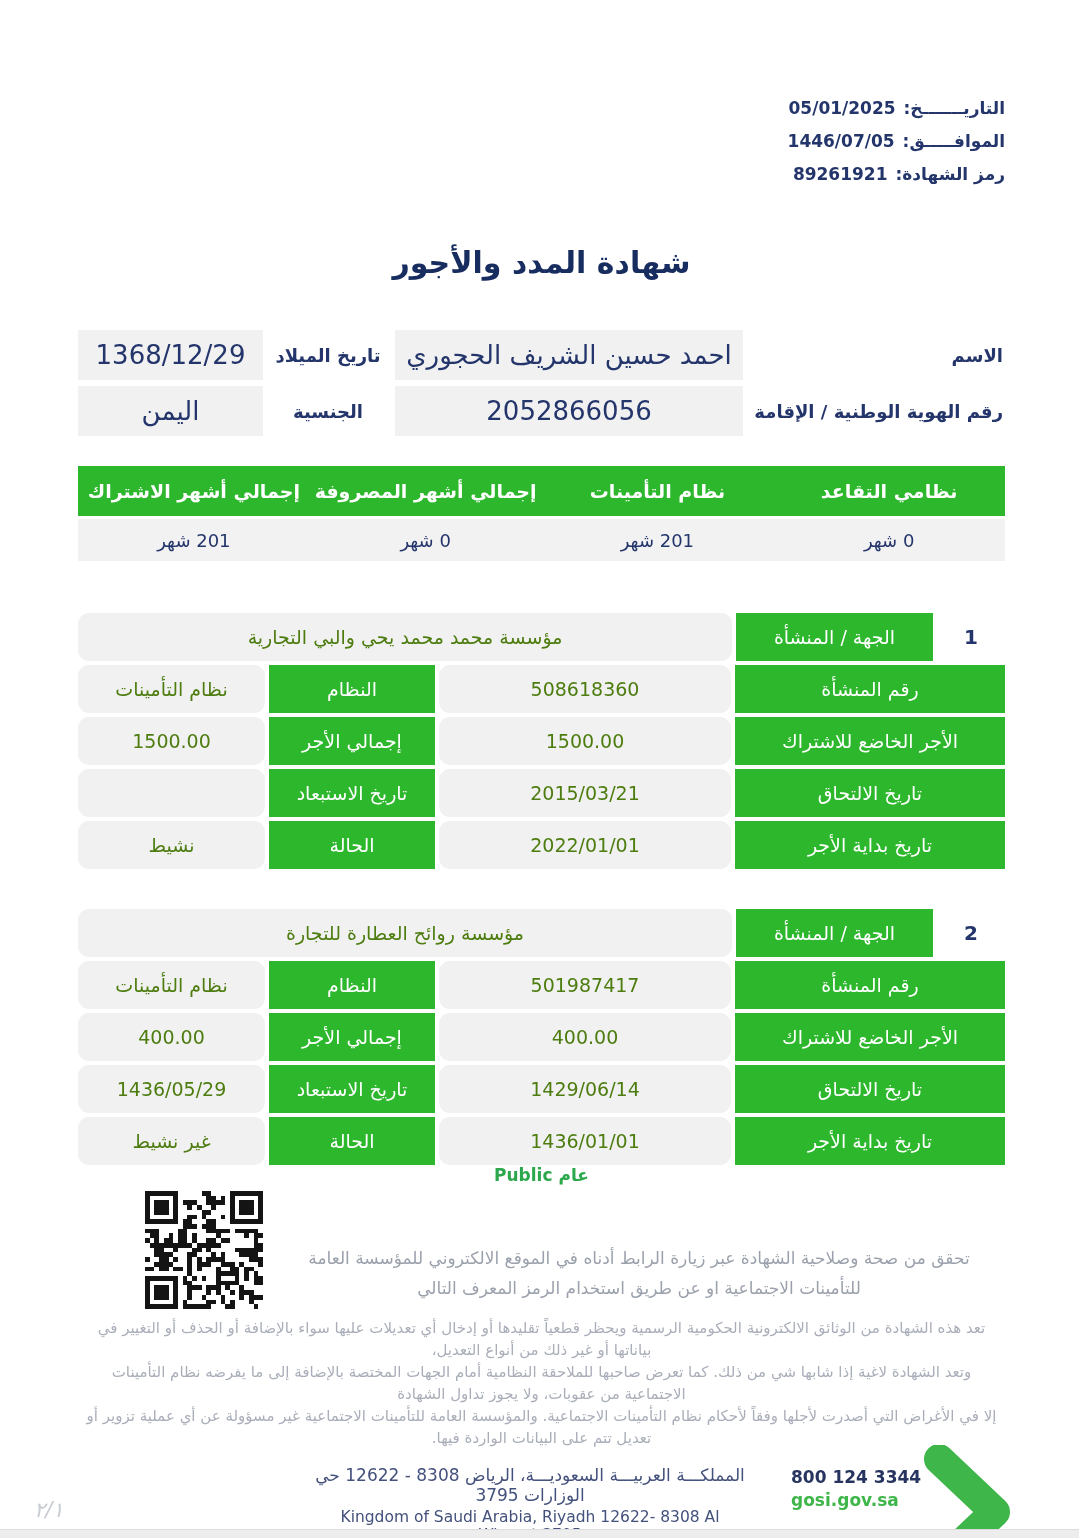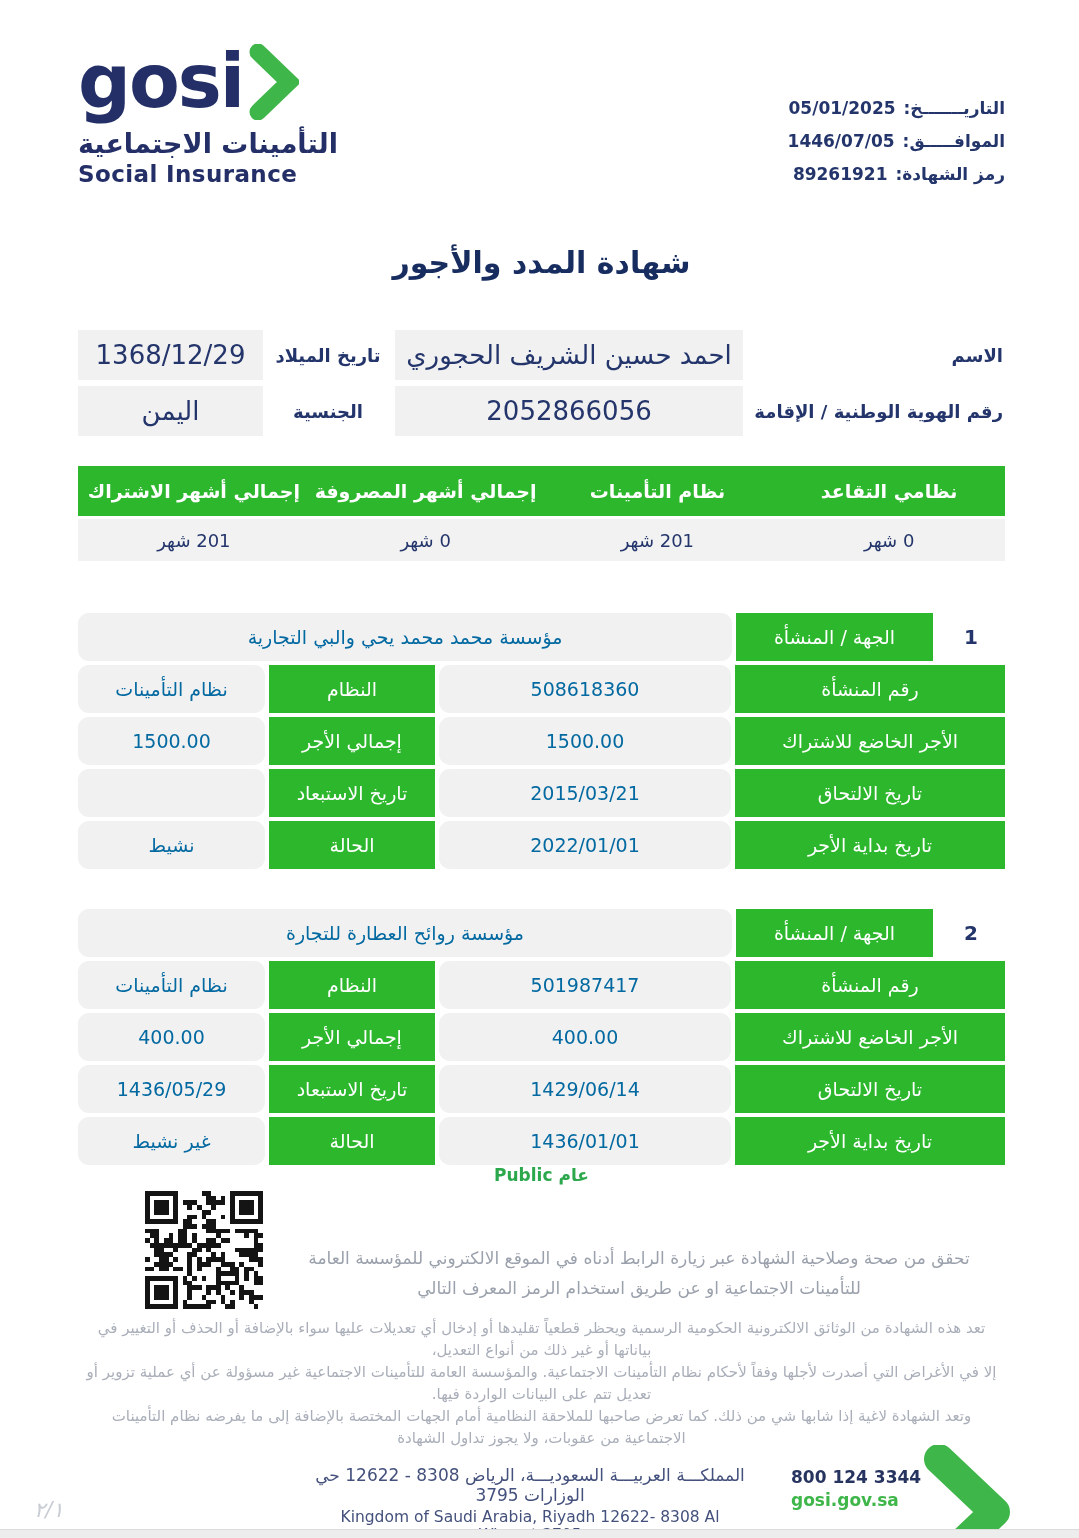--- a/index.html
+++ b/index.html
@@ -48,21 +48,21 @@
                          color:#23356B; font-size:18px; }
 
   
   .section { margin-top:52px; display:flex; flex-direction:column; gap:4px; }
   .section.second { margin-top:40px; }
   .srow { display:grid; column-gap:4px; direction:rtl; height:48px; }
   .srow.r1 { grid-template-columns:68px 197px 1fr; }
   .srow.rN { grid-template-columns:270px 292px 166px 1fr; }
   .cell { display:flex; align-items:center; justify-content:center; }
   .cell.green { background:#2CB72C; color:#fff; font-size:19px; font-weight:400; }
-  .cell.gray  { background:#F1F1F1; color:#0369a1; font-size:19px;border-radius:11px; }
+  .cell.gray  { background:#F1F1F1; color:#4d7c0f; font-size:19px;border-radius:11px; }
   .cell.num   { background:#fff; color:#23356B; font-size:20px; font-weight:700; }
 
   
   .classification { text-align:center; }
   .classification span { direction:ltr; unicode-bidi:isolate; color:#2CA84C; font-size:17px; font-weight:700; }
   .qr-row { margin-top:6px; display:flex; direction:ltr; }
   .qr-box { margin-left:67px; width:118px; height:118px; flex:0 0 auto; }
   .verify-text { flex:1; direction:rtl; text-align:center; color:#9BA1AC; font-size:17px;
                  line-height:30px; padding:52px 30px 0 40px; }
 
@@ -98,32 +98,20 @@
         <span class="v">05/01/2025</span>
       </div>
       <div class="meta-row">
         <span>الموافـــــق:</span>
         <span class="v">1446/07/05</span>
       </div>
       <div class="meta-row">
         <span>رمز الشهادة:</span>
         <span class="v">89261921</span>
       </div>
-    </div>
-    <div class="logo-block">
-      <div class="logo-line">
-        <span class="logo-word">gosi</span>
-        <span class="logo-chevron">
-          <svg width="50" height="76" viewBox="0 0 50 76">
-            <polyline points="9,8 40,38 9,68" fill="none" stroke="#3FB649" stroke-width="17" stroke-linecap="round" stroke-linejoin="miter"></polyline>
-          </svg>
-        </span>
-      </div>
-      <div class="logo-ar">التأمينات الاجتماعية</div>
-      <div class="logo-en">Social Insurance</div>
     </div>
   </div>
 
   <div class="doc-title content">شهادة المدد والأجور</div>
 
   <div class="personal content">
     <div class="p-label">الاسم</div>
     <div class="p-value">احمد حسين الشريف الحجوري</div>
     <div class="p-label mid">تاريخ الميلاد</div>
     <div class="p-value">1368/12/29</div>
@@ -435,22 +423,22 @@
           <rect x="20" y="2" width="3" height="3"></rect>
           <path fill-rule="evenodd" d="M0 18h7v7h-7zM1 19v5h5v-5z"></path>
           <rect x="2" y="20" width="3" height="3"></rect>
         </svg>
     </div>
     <div class="verify-text">تحقق من صحة وصلاحية الشهادة عبر زيارة الرابط أدناه في الموقع الالكتروني للمؤسسة العامة للتأمينات الاجتماعية او عن طريق استخدام الرمز المعرف التالي</div>
   </div>
 
   <div class="disclaimer content">
     <div>تعد هذه الشهادة من الوثائق الالكترونية الحكومية الرسمية ويحظر قطعياً تقليدها أو إدخال أي تعديلات عليها سواء بالإضافة أو الحذف أو التغيير في بياناتها أو غير ذلك من أنواع التعديل،</div>
+    <div>وتعد الشهادة لاغية إذا شابها شي من ذلك. كما تعرض صاحبها للملاحقة النظامية أمام الجهات المختصة بالإضافة إلى ما يفرضه نظام التأمينات الاجتماعية من عقوبات، ولا يجوز تداول الشهادة</div>
     <div>إلا في الأغراض التي أصدرت لأجلها وفقاً لأحكام نظام التأمينات الاجتماعية. والمؤسسة العامة للتأمينات الاجتماعية غير مسؤولة عن أي عملية تزوير أو تعديل تتم على البيانات الواردة فيها.</div>
-    <div>وتعد الشهادة لاغية إذا شابها شي من ذلك. كما تعرض صاحبها للملاحقة النظامية أمام الجهات المختصة بالإضافة إلى ما يفرضه نظام التأمينات الاجتماعية من عقوبات، ولا يجوز تداول الشهادة</div>
   </div>
 
   <div class="footer content">
     <div class="addr">
       <div class="addr-ar">المملكـــة العربيـــة السعوديـــة، الرياض ⁦12622 - 8308⁩ حي الوزارات 3795</div>
       <div class="addr-en">Kingdom of Saudi Arabia, Riyadh 12622- 8308 Al Wizarat 3795</div>
     </div>
     <div class="contact">
       <div class="phone">800 124 3344</div>
       <div class="website">gosi.gov.sa</div>

